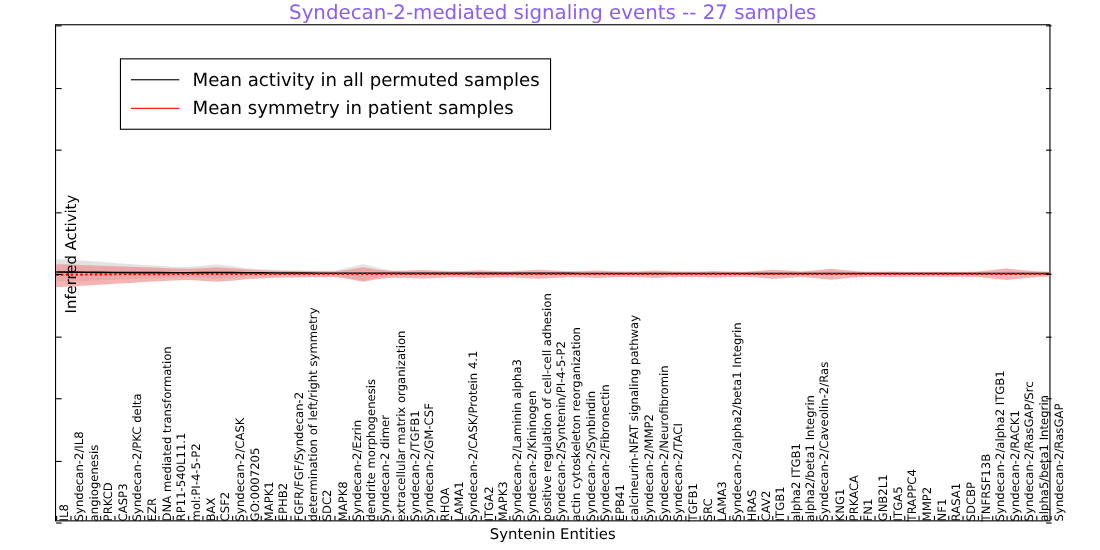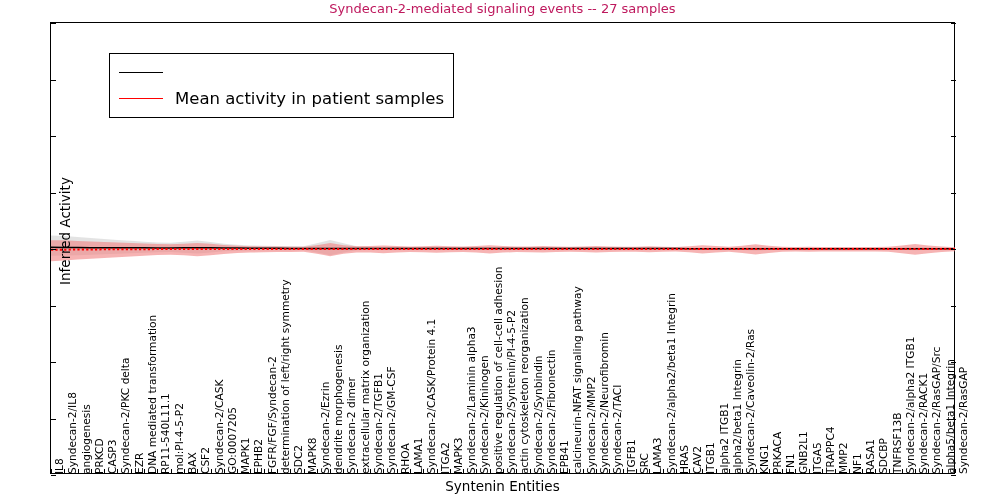--- a/index.html
+++ b/index.html
@@ -5,21 +5,21 @@
   html,body{margin:0;padding:0;}
   body{
     width:1000px;height:500px;background:#ffffff;
     font-family:"DejaVu Sans","Liberation Sans",sans-serif;
     overflow:hidden;position:relative;
   }
   #figure{position:absolute;left:0;top:0;width:1000px;height:500px;background:#fff;}
 
   #chart-title{
     position:absolute;left:50px;top:1px;width:905px;
-    text-align:center;font-size:13px;color:#be185d;
+    text-align:center;font-size:18px;color:#8b5cf6;
     white-space:nowrap;
   }
 
   #plot-area{
     position:absolute;left:50px;top:22px;width:905px;height:452px;
     border:1.1px solid #000;box-sizing:border-box;background:transparent;
   }
   #plot-svg{position:absolute;left:0;top:0;width:905px;height:452px;display:block;}
 
   
@@ -74,24 +74,25 @@
         <polygon points="0.00,217.24 13.29,217.36 26.59,218.09 39.88,218.54 53.18,218.99 66.47,219.50 79.76,220.01 93.06,220.52 106.35,221.03 119.65,221.31 132.94,220.75 146.24,219.90 159.53,220.75 172.82,222.04 186.12,222.72 199.41,223.18 212.71,223.40 226.00,223.57 239.29,223.68 252.59,223.74 265.88,222.16 279.18,219.90 292.47,222.16 305.76,223.29 319.06,223.01 332.35,222.44 345.65,223.01 358.94,223.57 372.24,223.29 385.53,222.72 398.82,223.29 412.12,223.57 425.41,223.01 438.71,222.16 452.00,223.01 465.29,223.57 478.59,223.40 491.88,223.01 505.18,223.57 518.47,223.85 531.76,223.57 545.06,223.01 558.35,223.57 571.65,223.85 584.94,223.74 598.24,223.29 611.53,223.74 624.82,223.97 638.12,223.29 651.41,222.16 664.71,223.01 678.00,223.74 691.29,222.72 704.59,221.31 717.88,222.72 731.18,223.74 744.47,223.97 757.76,223.85 771.06,223.97 784.35,224.08 797.65,224.08 810.94,224.08 824.24,224.08 837.53,223.85 850.82,222.44 864.12,221.03 877.41,222.44 890.71,223.57 904.00,224.14 904.00,228.37 890.71,228.94 877.41,230.18 864.12,231.65 850.82,230.18 837.53,228.71 824.24,228.49 810.94,228.49 797.65,228.49 784.35,228.49 771.06,228.60 757.76,228.71 744.47,228.60 731.18,228.82 717.88,229.95 704.59,231.42 691.29,229.95 678.00,228.82 664.71,229.62 651.41,230.52 638.12,229.28 624.82,228.60 611.53,228.82 598.24,229.28 584.94,228.82 571.65,228.71 558.35,229.05 545.06,229.62 531.76,229.05 518.47,228.71 505.18,229.05 491.88,229.62 478.59,229.16 465.29,229.05 452.00,229.62 438.71,230.52 425.41,229.62 412.12,229.05 398.82,229.28 385.53,229.84 372.24,229.28 358.94,229.05 345.65,229.62 332.35,230.18 319.06,229.62 305.76,229.39 292.47,230.63 279.18,233.18 265.88,230.63 252.59,228.82 239.29,228.94 226.00,229.05 212.71,229.22 199.41,229.50 186.12,230.07 172.82,230.92 159.53,232.33 146.24,233.18 132.94,232.33 119.65,231.65 106.35,232.05 93.06,232.72 79.76,233.46 66.47,234.19 53.18,234.93 39.88,235.77 26.59,236.62 13.29,237.53 0.00,238.15" fill="#f08080" fill-opacity="0.6" stroke="none"></polygon>
         <polyline points="0.00,224.30 13.29,224.42 26.59,224.53 39.88,224.64 53.18,224.76 66.47,224.81 79.76,224.87 93.06,224.87 106.35,224.93 119.65,224.93 132.94,224.87 146.24,224.76 159.53,224.81 172.82,224.98 186.12,225.10 199.41,225.21 212.71,225.27 226.00,225.32 239.29,225.38 252.59,225.38 265.88,225.44 279.18,225.44 292.47,225.44 305.76,225.44 319.06,225.49 332.35,225.49 345.65,225.49 358.94,225.49 372.24,225.55 385.53,225.55 398.82,225.55 412.12,225.55 425.41,225.55 438.71,225.55 452.00,225.55 465.29,225.55 478.59,225.60 491.88,225.60 505.18,225.60 518.47,225.60 531.76,225.60 545.06,225.60 558.35,225.60 571.65,225.60 584.94,225.60 598.24,225.60 611.53,225.60 624.82,225.60 638.12,225.66 651.41,225.66 664.71,225.66 678.00,225.66 691.29,225.66 704.59,225.66 717.88,225.66 731.18,225.66 744.47,225.66 757.76,225.66 771.06,225.66 784.35,225.66 797.65,225.66 810.94,225.66 824.24,225.66 837.53,225.66 850.82,225.66 864.12,225.66 877.41,225.66 890.71,225.66 904.00,225.66" fill="none" stroke="#000000" stroke-width="1.5" stroke-linejoin="round" stroke-linecap="butt"></polyline>
         <polyline points="0.00,226.85 13.29,226.68 26.59,226.56 39.88,226.45 53.18,226.34 66.47,226.28 79.76,226.23 93.06,226.17 106.35,226.11 119.65,226.11 132.94,226.11 146.24,226.11 159.53,226.11 172.82,226.11 186.12,226.11 199.41,226.11 212.71,226.11 226.00,226.11 239.29,226.11 252.59,226.11 265.88,226.11 279.18,226.11 292.47,226.11 305.76,226.11 319.06,226.11 332.35,226.11 345.65,226.11 358.94,226.11 372.24,226.11 385.53,226.11 398.82,226.11 412.12,226.11 425.41,226.11 438.71,226.11 452.00,226.11 465.29,226.11 478.59,226.11 491.88,226.11 505.18,226.11 518.47,226.11 531.76,226.11 545.06,226.11 558.35,226.11 571.65,226.11 584.94,226.11 598.24,226.11 611.53,226.11 624.82,226.11 638.12,226.11 651.41,226.11 664.71,226.11 678.00,226.11 691.29,226.11 704.59,226.11 717.88,226.11 731.18,226.11 744.47,226.11 757.76,226.11 771.06,226.11 784.35,226.11 797.65,226.11 810.94,226.11 824.24,226.11 837.53,226.11 850.82,226.11 864.12,226.11 877.41,226.11 890.71,226.11 904.00,226.11" fill="none" stroke="#ff0000" stroke-width="2" stroke-linejoin="round" stroke-linecap="butt" stroke-dasharray="2.2,2.2"></polyline>
       </svg>
 
     <div id="ylabel">Inferred Activity</div>
 
     <div id="legend">
       <div class="legend-row">
         <span class="legend-swatch"></span>
+        <span class="legend-text">Mean activity in all permuted samples</span>
       </div>
       <div class="legend-row">
         <span class="legend-swatch red"></span>
-        <span class="legend-text">Mean activity in patient samples</span>
+        <span class="legend-text">Mean symmetry in patient samples</span>
       </div>
     </div>
   <div class="ytick" style="top: 452px;"></div>
       <div class="ytick-r" style="top: 452px;"></div>
       <div class="ytick" style="top: 395.5px;"></div>
       <div class="ytick-r" style="top: 395.5px;"></div>
       <div class="ytick" style="top: 339px;"></div>
       <div class="ytick-r" style="top: 339px;"></div>
       <div class="ytick" style="top: 282.5px;"></div>
       <div class="ytick-r" style="top: 282.5px;"></div>

